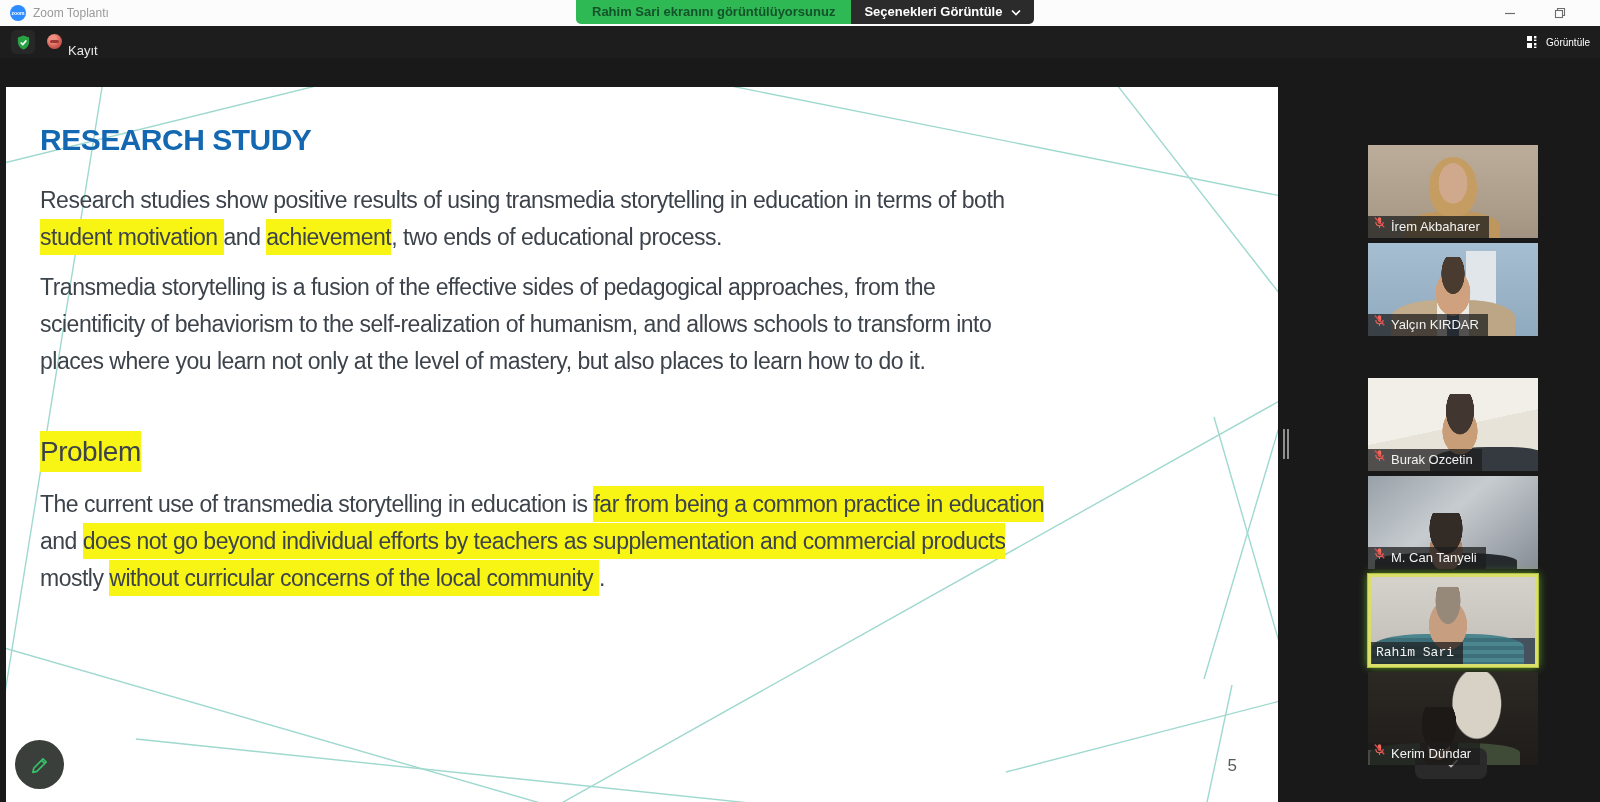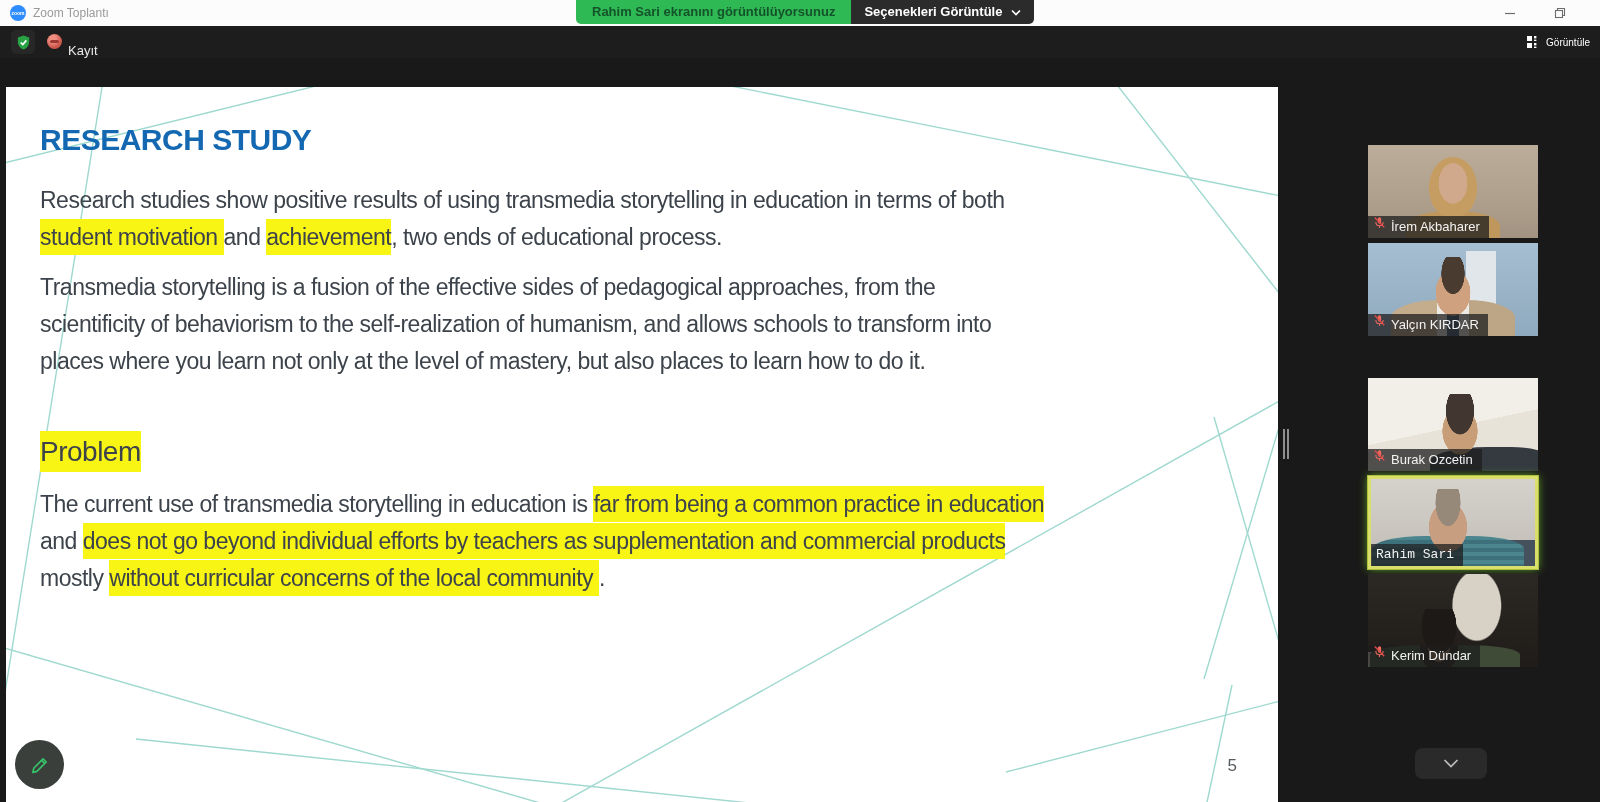--- a/index.html
+++ b/index.html
@@ -249,20 +249,31 @@
         <div class="name-tag">
           <svg width="13" height="13" viewBox="0 0 16 16">
             <rect x="6" y="1.5" width="4" height="8" rx="2" fill="#ef6a5e"></rect>
             <path d="M3.5 7.5c0 2.6 2 4.6 4.5 4.6s4.5-2 4.5-4.6" stroke="#ef6a5e" stroke-width="1.3" fill="none"></path>
             <path d="M8 12.2v2.6" stroke="#ef6a5e" stroke-width="1.3"></path>
             <path d="M2.2 1.8l11.6 12" stroke="#e14b4b" stroke-width="1.6"></path>
           </svg>
           <span>Burak Ozcetin</span>
         </div>
       </div>
+      <div class="tile avatar-3">
+        <div class="name-tag">
+          <svg width="13" height="13" viewBox="0 0 16 16">
+            <rect x="6" y="1.5" width="4" height="8" rx="2" fill="#ef6a5e"></rect>
+            <path d="M3.5 7.5c0 2.6 2 4.6 4.5 4.6s4.5-2 4.5-4.6" stroke="#ef6a5e" stroke-width="1.3" fill="none"></path>
+            <path d="M8 12.2v2.6" stroke="#ef6a5e" stroke-width="1.3"></path>
+            <path d="M2.2 1.8l11.6 12" stroke="#e14b4b" stroke-width="1.6"></path>
+          </svg>
+          <span>M. Can Tanyeli</span>
+        </div>
+      </div>
       <div class="tile avatar-4 active">
         <div class="name-tag">
           <span>Rahim Sari</span>
         </div>
       </div>
       <div class="tile avatar-5">
         <div class="name-tag">
           <svg width="13" height="13" viewBox="0 0 16 16">
             <rect x="6" y="1.5" width="4" height="8" rx="2" fill="#ef6a5e"></rect>
             <path d="M3.5 7.5c0 2.6 2 4.6 4.5 4.6s4.5-2 4.5-4.6" stroke="#ef6a5e" stroke-width="1.3" fill="none"></path>

